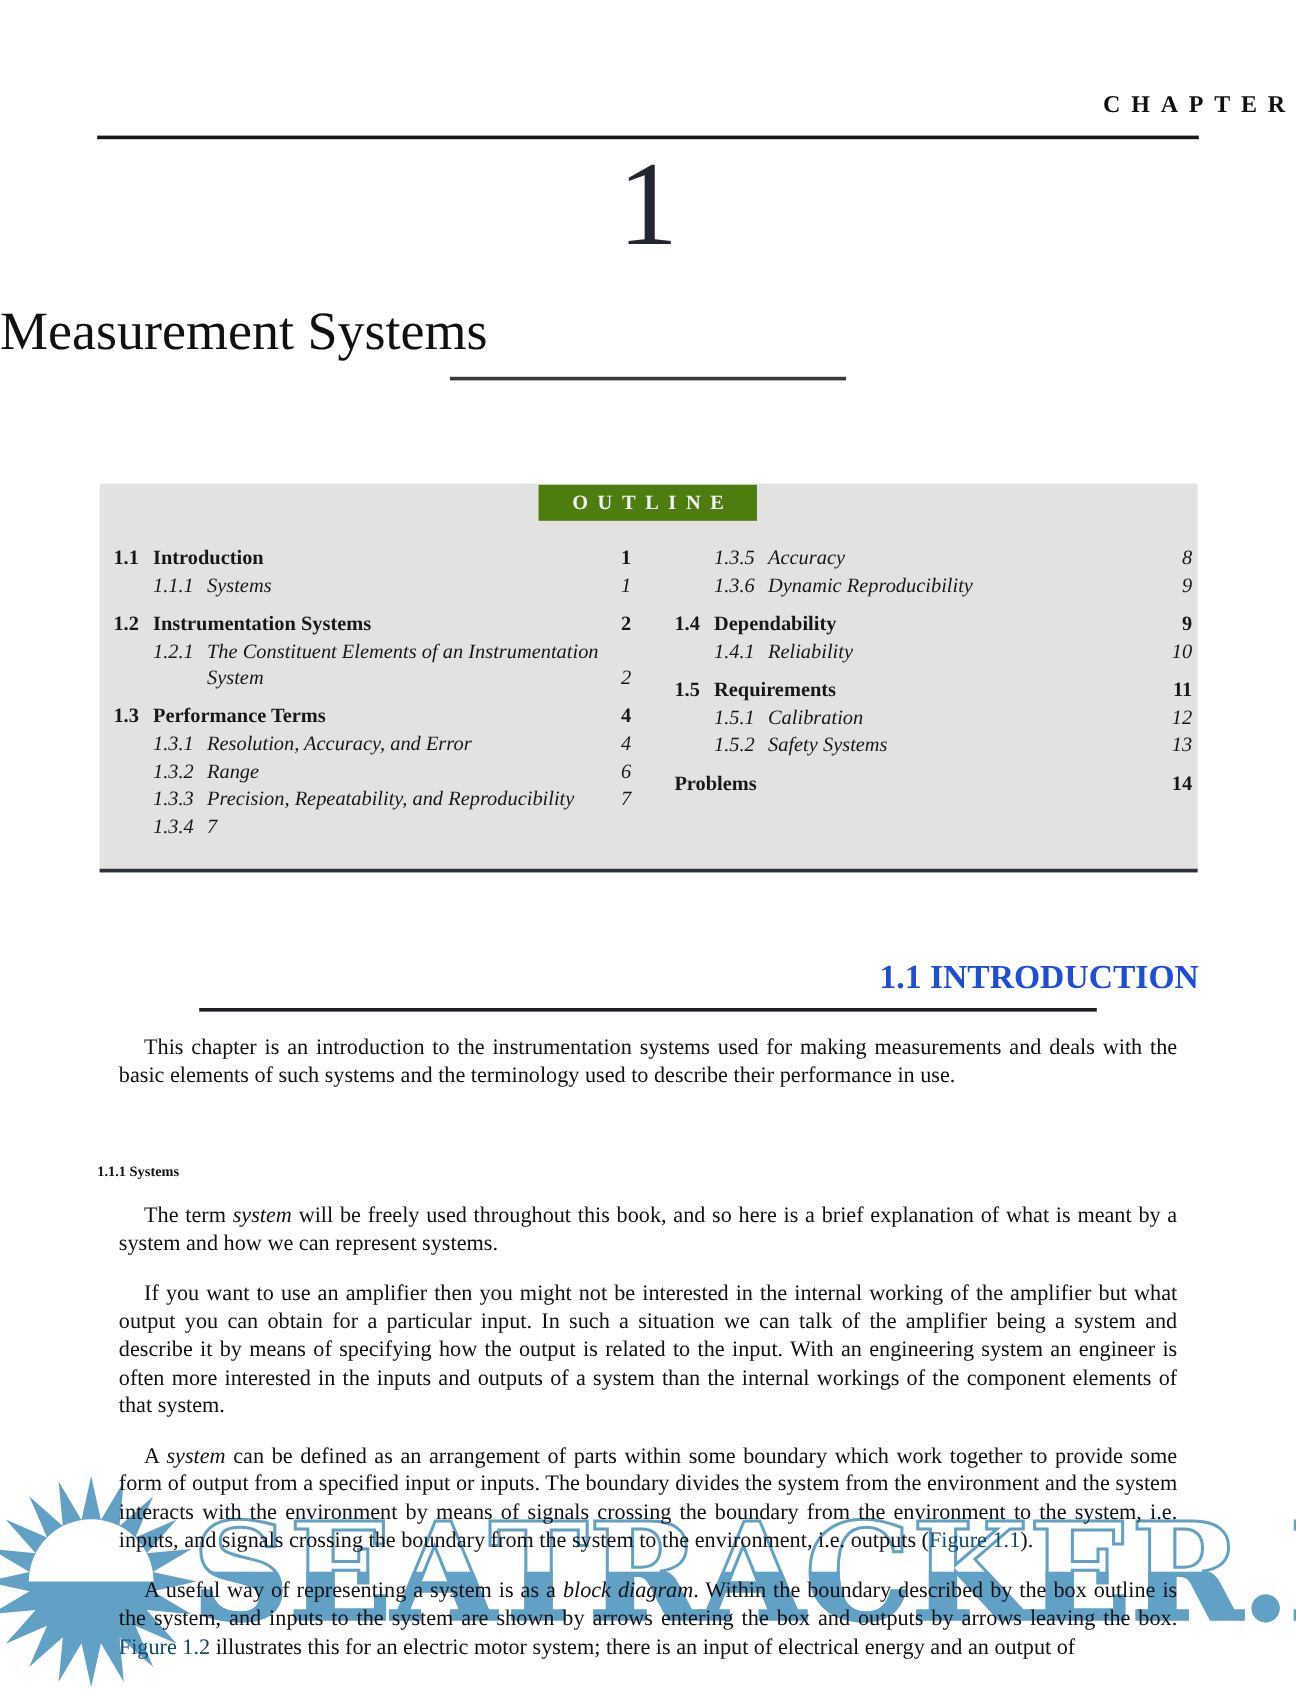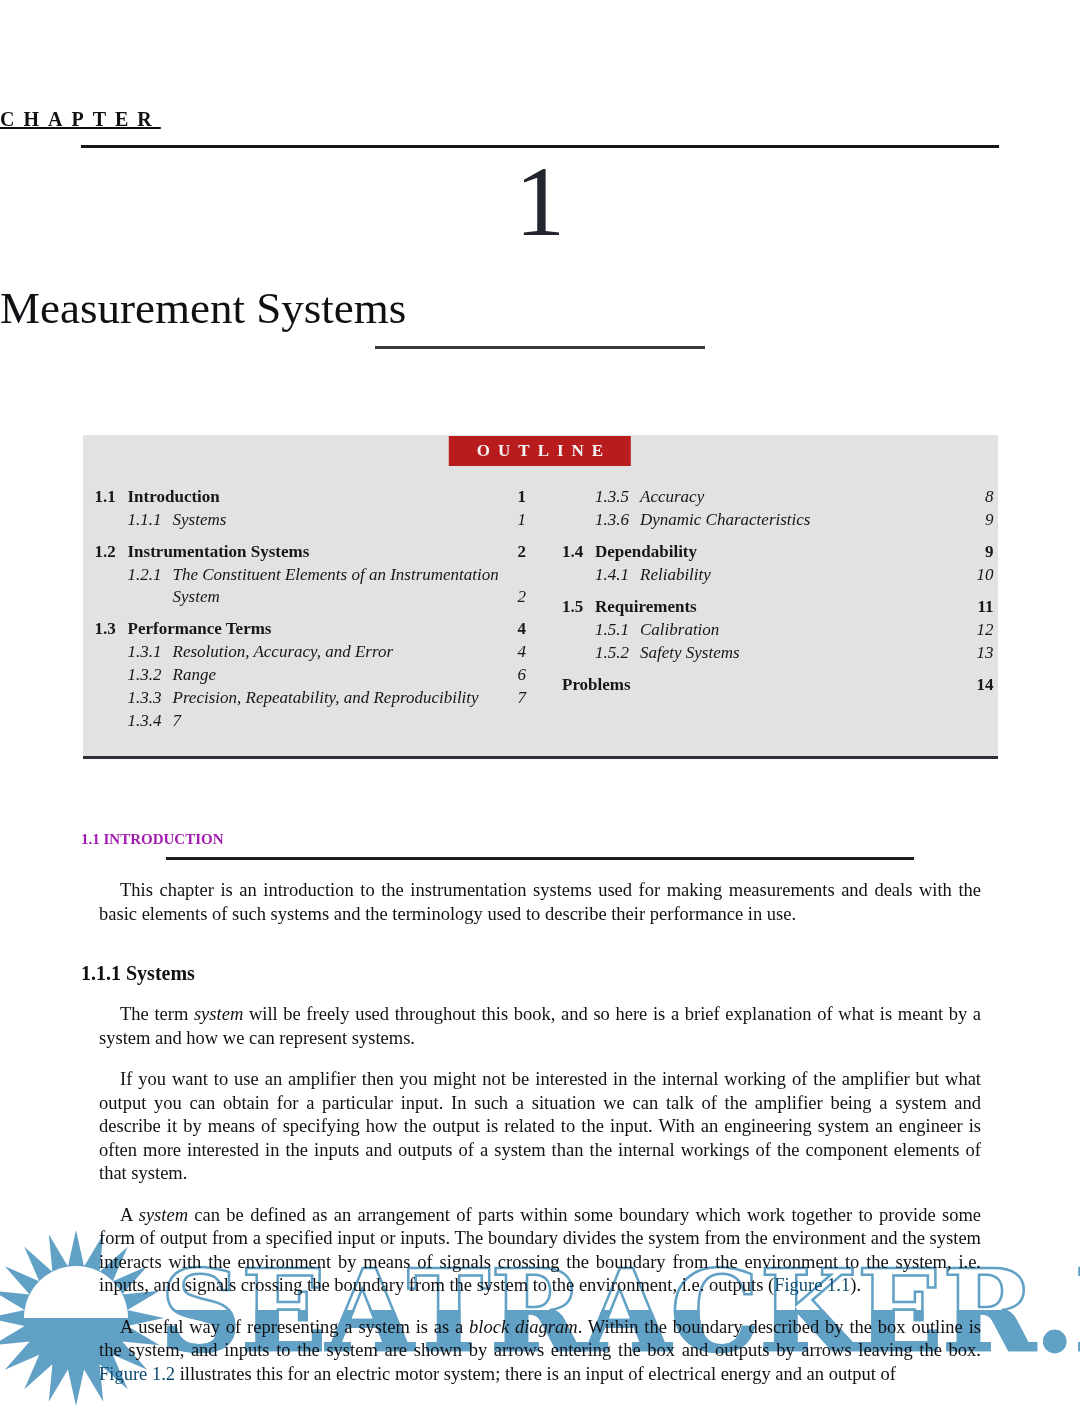--- a/index.html
+++ b/index.html
@@ -8,27 +8,26 @@
     width:1080px;height:1409px;
     background:#fff;
     overflow:hidden;
     font-family:"Liberation Serif","DejaVu Serif",serif;
     color:#141414;
   }
   .content{position:relative;z-index:1;}
 
   
   .chapter-label{
-    margin-top:108px;
-    text-align:left;
+    margin-top:76px;
+    text-align:right;
     font-weight:bold;
     font-size:20px;
     letter-spacing:9px;
     color:#101014;
-    text-decoration:underline;
   }
   .head-rule{
     margin:14px auto 0;
     width:918px;height:3px;background:#17171b;
   }
   .chapter-number{
     margin-top:8px;
     text-align:center;
     font-size:100px;
     line-height:0.92;
@@ -52,21 +51,21 @@
     width:915px;
     background:#e2e2e2;
     border-bottom:3px solid #2c3038;
     padding:50px 0 24px;
     box-sizing:border-box;
   }
   .outline-label{
     position:absolute;
     top:1px;left:50%;
     transform:translateX(-50%);
-    background:#b91c1c;
+    background:#4d7c0f;
     color:#f4f4f4;
     font-size:17px;
     font-weight:bold;
     letter-spacing:8px;
     padding:5px 20px 5px 28px;
     white-space:nowrap;
   }
   .outline-cols{
     display:flex;
     gap:36px;
@@ -87,42 +86,42 @@
   .toc-num{flex:0 0 auto;}
   .toc-row.section .toc-num{width:33px;}
   .toc-row.sub .toc-num{width:45px;}
   .toc-num:empty{display:none;}
   .toc-label{flex:1 1 auto;padding-right:10px;}
   .toc-page{flex:0 0 auto;align-self:flex-end;white-space:nowrap;}
 
   
   .sec-heading{
     margin:72px 0 0;
-    text-align:left;
-    font-size:15px;
-    font-weight:bold;
-    color:#a21caf;
+    text-align:right;
+    font-size:28px;
+    font-weight:bold;
+    color:#1d4ed8;
   }
   .sec-rule{
     margin:9px auto 0;
     width:748px;height:3px;background:#1c1c20;
   }
   .text-col{margin:0 auto;width:918px;}
   .body-para{
     margin:18px;
     font-size:18.5px;
     line-height:23.5px;
     text-align:justify;
     text-indent:21px;
     color:#111114;
   }
   .intro-paras{margin-top:19px;}
   .subsec-heading{
-    margin:36px 0 13px;
-    font-size:20px;
+    margin:60px 0 13px;
+    font-size:12px;
     font-weight:bold;
     color:#101014;
   }
   .it{font-style:italic;}
   .link{color:#0c4a6e;}
 
   
   .watermark{position:absolute;inset:0;z-index:0;pointer-events:none;}
   .wm-sun{position:absolute;left:-14px;top:1228px;width:180px;height:180px;}
   .wm-text{
@@ -219,21 +218,21 @@
             </div>
           </div>
         <div class="outline-col">
             <div class="toc-row sub">
               <span class="toc-num">1.3.5</span>
               <span class="toc-label">Accuracy</span>
               <span class="toc-page">8</span>
             </div>
             <div class="toc-row sub">
               <span class="toc-num">1.3.6</span>
-              <span class="toc-label">Dynamic Characteristics</span>
+              <span class="toc-label">Dynamic Reproducibility</span>
               <span class="toc-page">9</span>
             </div>
             <div class="toc-row section">
               <span class="toc-num">1.4</span>
               <span class="toc-label">Dependability</span>
               <span class="toc-page">9</span>
             </div>
             <div class="toc-row sub">
               <span class="toc-num">1.4.1</span>
               <span class="toc-label">Reliability</span>

